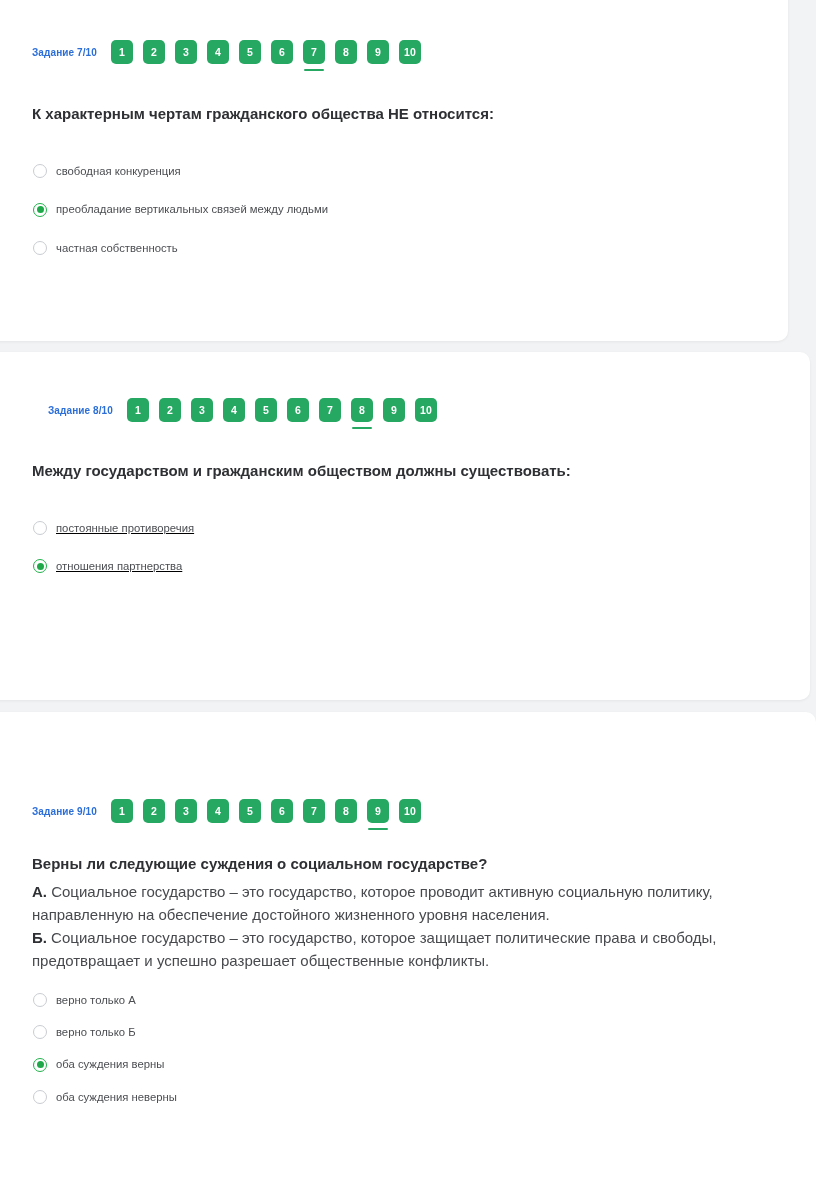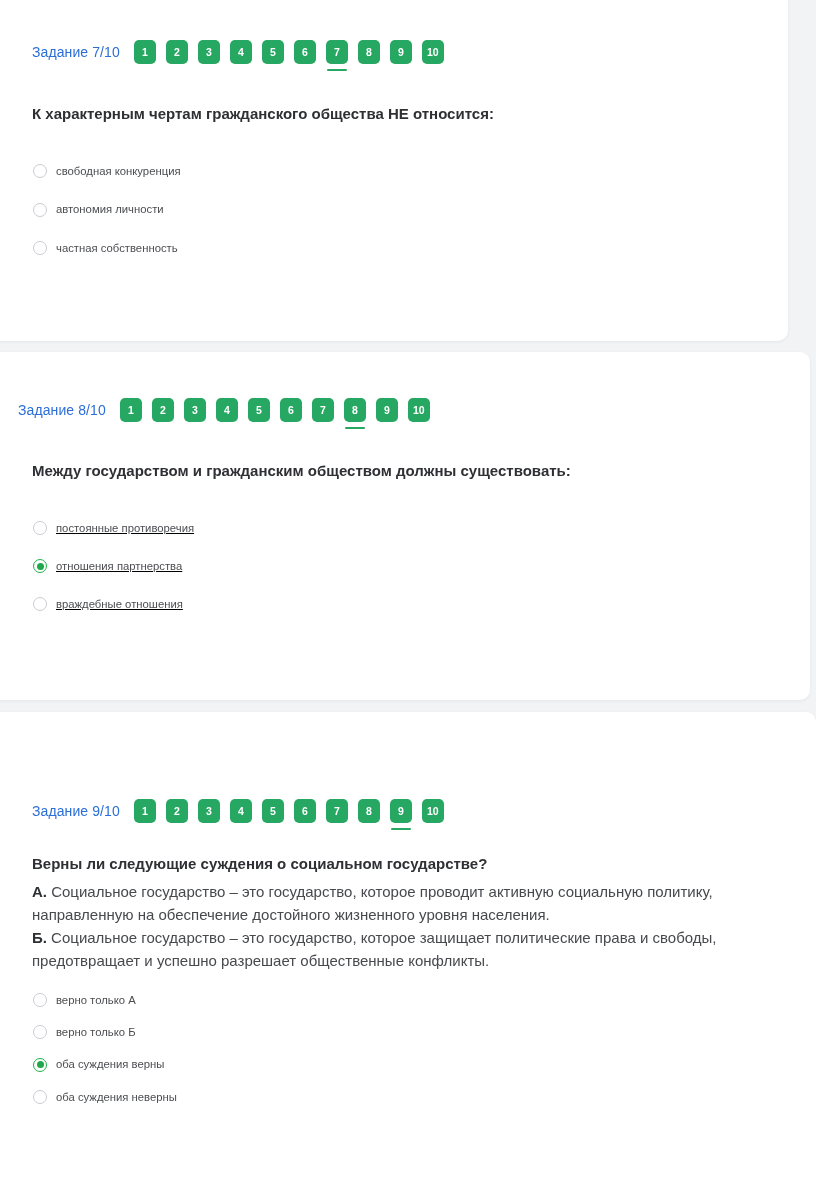--- a/index.html
+++ b/index.html
@@ -38,22 +38,22 @@
 
   
   .task-header {
     display: flex;
     align-items: center;
     gap: 0;
   }
 
   .task-label {
     color: #2b6ed8;
-    font-size: 14px;
-    font-weight: normal;
+    font-size: 10px;
+    font-weight: bold;
     letter-spacing: 0.1px;
     white-space: nowrap;
     margin-right: 14px;
   }
 
   .badge-row {
     display: flex;
     align-items: flex-start;
   }
 
@@ -148,21 +148,21 @@
     color: #4b4d51;
     line-height: 1.3;
   }
 
   
   .c1-header { position: absolute; left: 46px; top: 70px; }
   .c1-question { position: absolute; left: 46px; top: 133px; }
   .c1-options { position: absolute; left: 47px; top: 182px; }
   .c1-options .option { height: 38.5px; }
 
-  .c2-header { position: absolute; left: 28px; top: 46px; }
+  .c2-header { position: absolute; left: 58px; top: 46px; }
   .c2-question { position: absolute; left: 42px; top: 108px; }
   .c2-options { position: absolute; left: 43px; top: 157px; }
   .c2-options .option { height: 38px; text-decoration: underline; }
 
   .c3-header { position: absolute; left: 50px; top: 87px; }
   .c3-question { position: absolute; left: 50px; top: 141px; width: 740px; }
   .c3-statement-a { position: absolute; left: 50px; top: 168px; width: 735px; }
   .c3-statement-b { position: absolute; left: 50px; top: 214px; width: 712px; }
   .c3-options { position: absolute; left: 51px; top: 272px; }
   .c3-options .option { height: 32.3px; }
@@ -190,22 +190,22 @@
     </div>
 
     <div class="question-text c1-question">К характерным чертам гражданского общества НЕ относится:</div>
 
     <div class="options c1-options">
       <label class="option">
         <span class="radio"></span>
         <span class="option-label">свободная конкуренция</span>
       </label>
       <label class="option">
-        <span class="radio"></span>
-        <span class="option-label">автономия личности</span>
+        <span class="radio checked"></span>
+        <span class="option-label">преобладание вертикальных связей между людьми</span>
       </label>
       <label class="option">
         <span class="radio"></span>
         <span class="option-label">частная собственность</span>
       </label>
     </div>
   </section>
 
   <section class="quiz-card card-2">
     <div class="task-header c2-header">
@@ -228,24 +228,20 @@
 
     <div class="options c2-options">
       <label class="option">
         <span class="radio"></span>
         <span class="option-label">постоянные противоречия</span>
       </label>
       <label class="option">
         <span class="radio checked"></span>
         <span class="option-label">отношения партнерства</span>
       </label>
-      <label class="option">
-        <span class="radio"></span>
-        <span class="option-label">враждебные отношения</span>
-      </label>
     </div>
   </section>
 
   <section class="quiz-card card-3">
     <div class="task-header c3-header">
       <span class="task-label">Задание 9/10</span>
       <div class="badge-row">
         <span class="num-badge">1</span>
         <span class="num-badge">2</span>
         <span class="num-badge">3</span>

